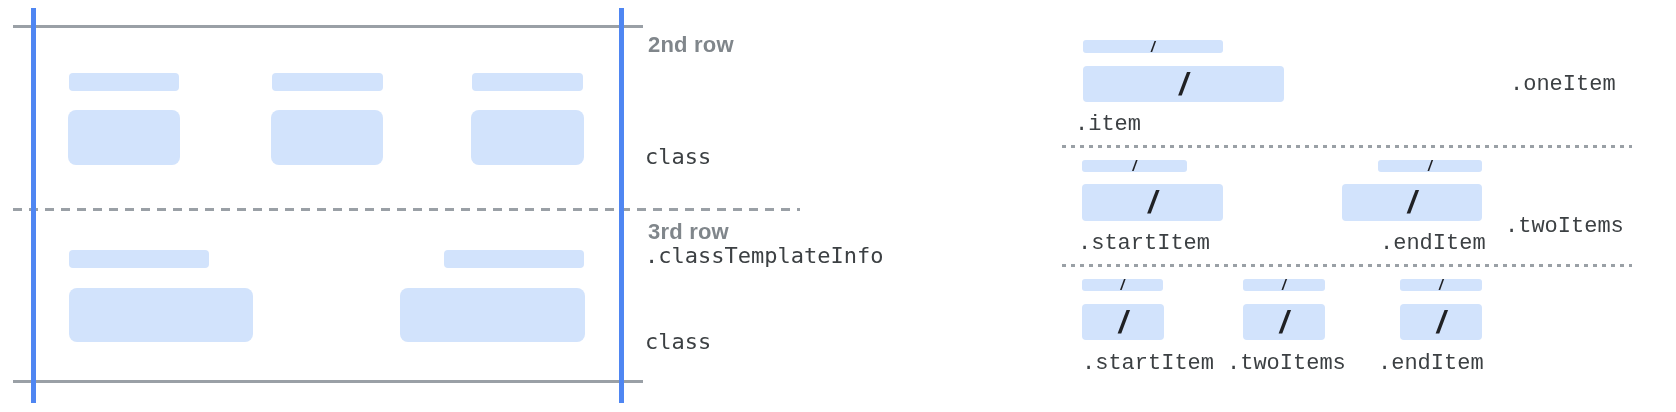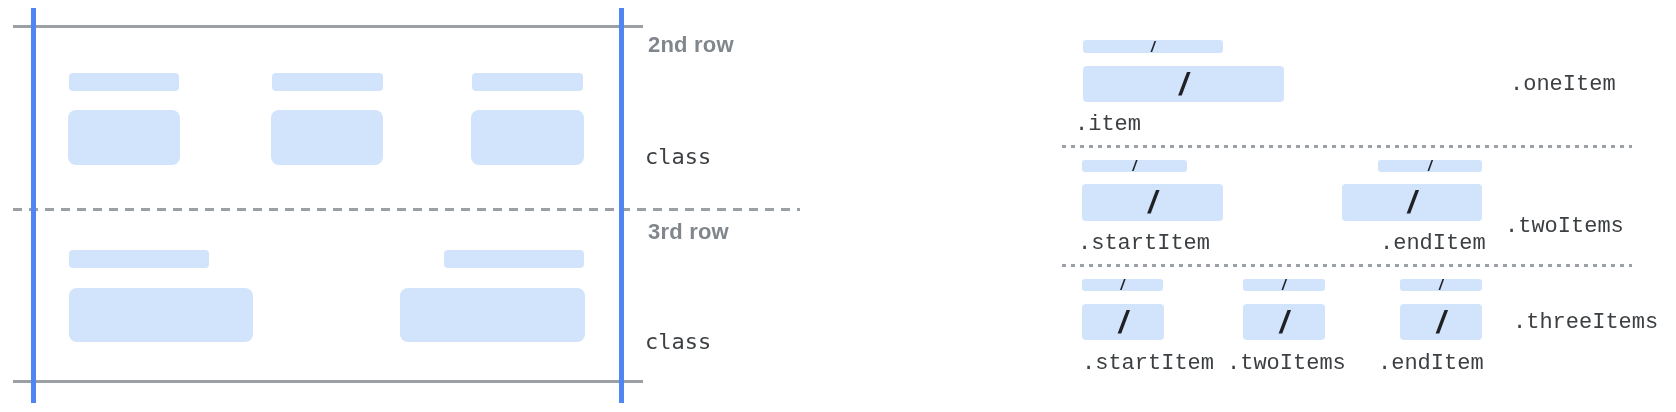--- a/index.html
+++ b/index.html
@@ -66,20 +66,21 @@
   <div class="ph r8" style="left:471px;top:110px;width:113px;height:55px;"></div>
 
   <div class="ph r4" style="left:69px;top:250px;width:140px;height:18px;"></div>
   <div class="ph r8" style="left:69px;top:288px;width:184px;height:54px;"></div>
   <div class="ph r4" style="left:444px;top:250px;width:140px;height:18px;"></div>
   <div class="ph r8" style="left:400px;top:288px;width:185px;height:54px;"></div>
 
   <div class="row-title" style="left:648px;top:32px;">2nd row</div>
   <div class="code" style="left:645px;top:74px;">
     <div>class</div>
+    <div>.classTemplateInfo</div>
     
   </div>
 
   <div class="row-title" style="left:648px;top:219px;">3rd row</div>
   <div class="code" style="left:645px;top:259px;">
     <div>class</div>
     
     
     
   </div>
@@ -127,15 +128,14 @@
   </div>
   <div class="bar sm" style="left:1400px;top:279px;width:82px;height:12px;">
     <span class="slash tiny">/</span>
   </div>
   <div class="bar" style="left:1400px;top:304px;width:82px;height:36px;">
     <span class="slash big">/</span>
   </div>
   <div class="mono-label" style="left:1082px;top:351px;">.startItem</div>
   <div class="mono-label" style="left:1227px;top:351px;">.twoItems</div>
   <div class="mono-label" style="left:1378px;top:351px;">.endItem</div>
-  <div class="mono-label" style="left:1513px;top:310px;">.threeItems</div>
 
 </div>
 
 </body></html>

